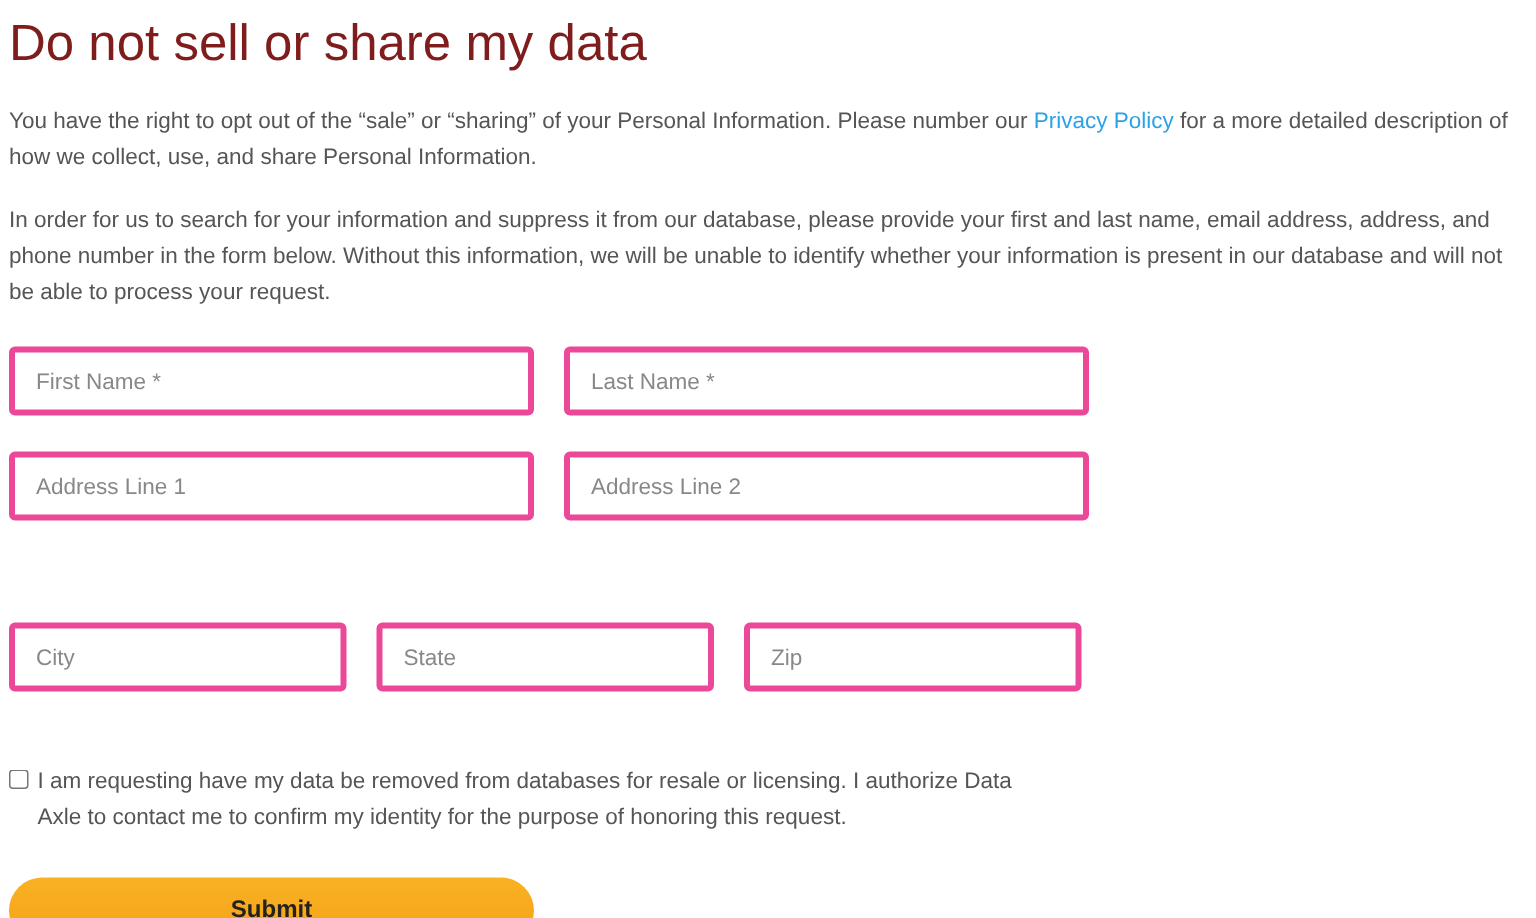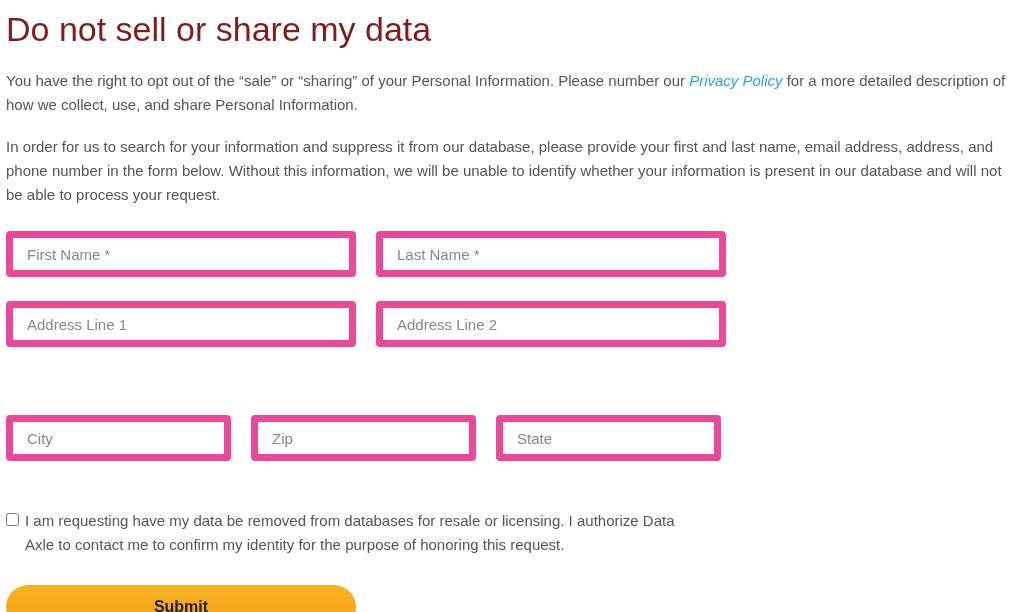--- a/index.html
+++ b/index.html
@@ -23,39 +23,38 @@
     }
     p.intro {
       font-size: 15px;
       line-height: 1.6;
       color: #555;
       margin-bottom: 18px;
     }
     a.privacy-link {
       color: #29a3e6;
       text-decoration: none;
-      font-style: italic;
     }
     .form {
       margin-top: 24px;
     }
     .row {
       display: flex;
       gap: 20px;
       margin-bottom: 24px;
     }
     .field {
       position: relative;
     }
     .w-350 { width: 350px; }
     .w-225 { width: 225px; margin-top: 44px; }
     input[type="text"] {
       width: 100%;
       height: 46px;
-      border: 7px solid #ec4899;
+      border: 4px solid #ec4899;
       border-radius: 4px;
       padding: 0 14px;
       font-size: 15px;
       color: #333;
       background: #fff;
     }
     input[type="text"]::placeholder {
       color: #888;
     }
     .lock-badge {
@@ -136,24 +135,24 @@
     <div class="field w-350">
       <input type="text" placeholder="Address Line 2" style="">
     </div>
   </div>
 
   <div class="row">
     <div class="field w-225">
       <input type="text" placeholder="City" style="">
     </div>
     <div class="field w-225">
-      <input type="text" placeholder="Zip" style="">
+      <input type="text" placeholder="State" style="">
     </div>
     <div class="field w-225">
-      <input type="text" placeholder="State" style="">
+      <input type="text" placeholder="Zip" style="">
     </div>
   </div>
 
   <div class="row">
   </div>
 
   <div class="consent-row">
     <input type="checkbox" id="consent" style="">
     <label for="consent">I am requesting have my data be removed from databases for resale or licensing. I authorize Data Axle to contact me to confirm my identity for the purpose of honoring this request.</label>
   </div>

